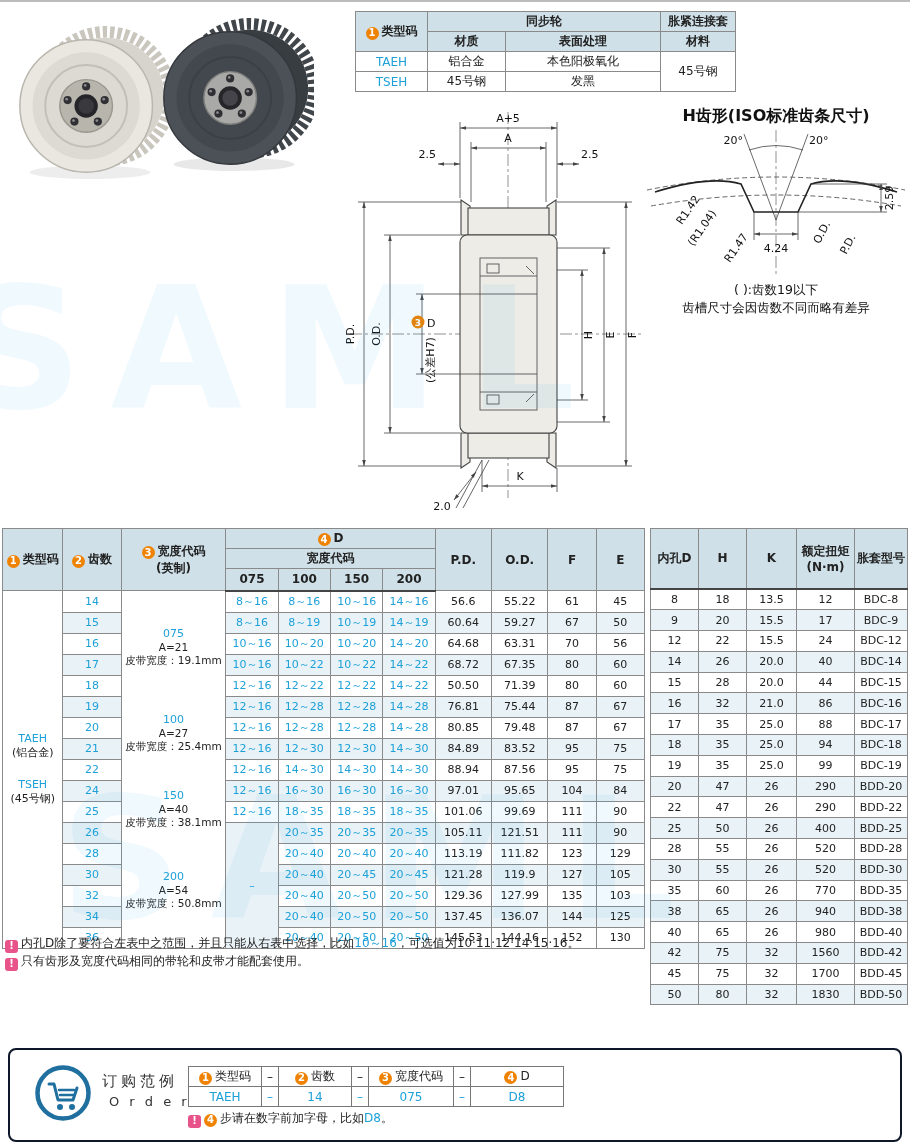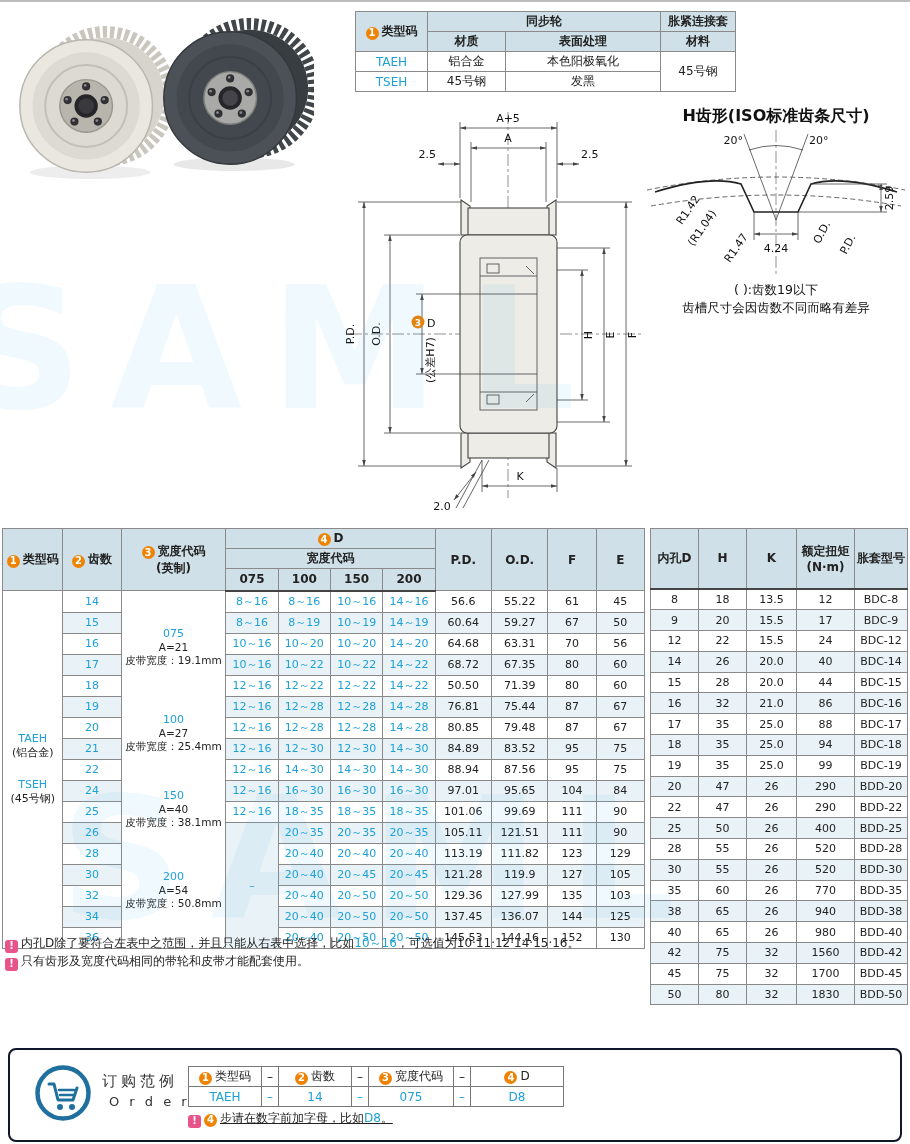--- a/index.html
+++ b/index.html
@@ -40,21 +40,21 @@
   .orderbox{left:8px;top:1048px;width:890px;height:90px;border:2px solid #0f172a;border-radius:8px;background:#fff;}
   table.ordertable{border-collapse:collapse;table-layout:fixed;}
   table.ordertable td{border:1px solid #777;text-align:center;height:19px;font-size:12px;padding:0;}
   table.ordertable{border:1.5px solid #555;}
   .ordertable td:nth-child(1){width:72px}.ordertable td:nth-child(2){width:16px}
   .ordertable td:nth-child(3){width:72px}.ordertable td:nth-child(4){width:16px}
   .ordertable td:nth-child(5){width:84px}.ordertable td:nth-child(6){width:16px}
   .ordertable td:nth-child(7){width:92px}
   .ordertitle{font-size:15px;letter-spacing:4px;color:#333;}
   .ordereng{font-size:13px;letter-spacing:3px;color:#333;}
-  .ordernote{font-size:12px;color:#222;text-decoration:underline;}
+  .ordernote{font-size:12px;color:#222;}
   
   .noteline{font-size:12px;color:#222;white-space:nowrap;}
   
   .cl{stroke:#777;stroke-width:0.8;stroke-dasharray:12 3 3 3;fill:none;}
   .body{fill:#edece7;stroke:#444;stroke-width:1.1;}
   .inner{fill:none;stroke:#555;stroke-width:0.9;}
   .dim{stroke:#444;stroke-width:0.8;fill:none;}
   .prof{stroke:#222;stroke-width:1.6;fill:none;}
   .dash{stroke:#555;stroke-width:0.9;fill:none;stroke-dasharray:5 3;}
   .dimtxt{font-size:11px;fill:#111;font-family:"DejaVu Sans","Liberation Sans",sans-serif;}

